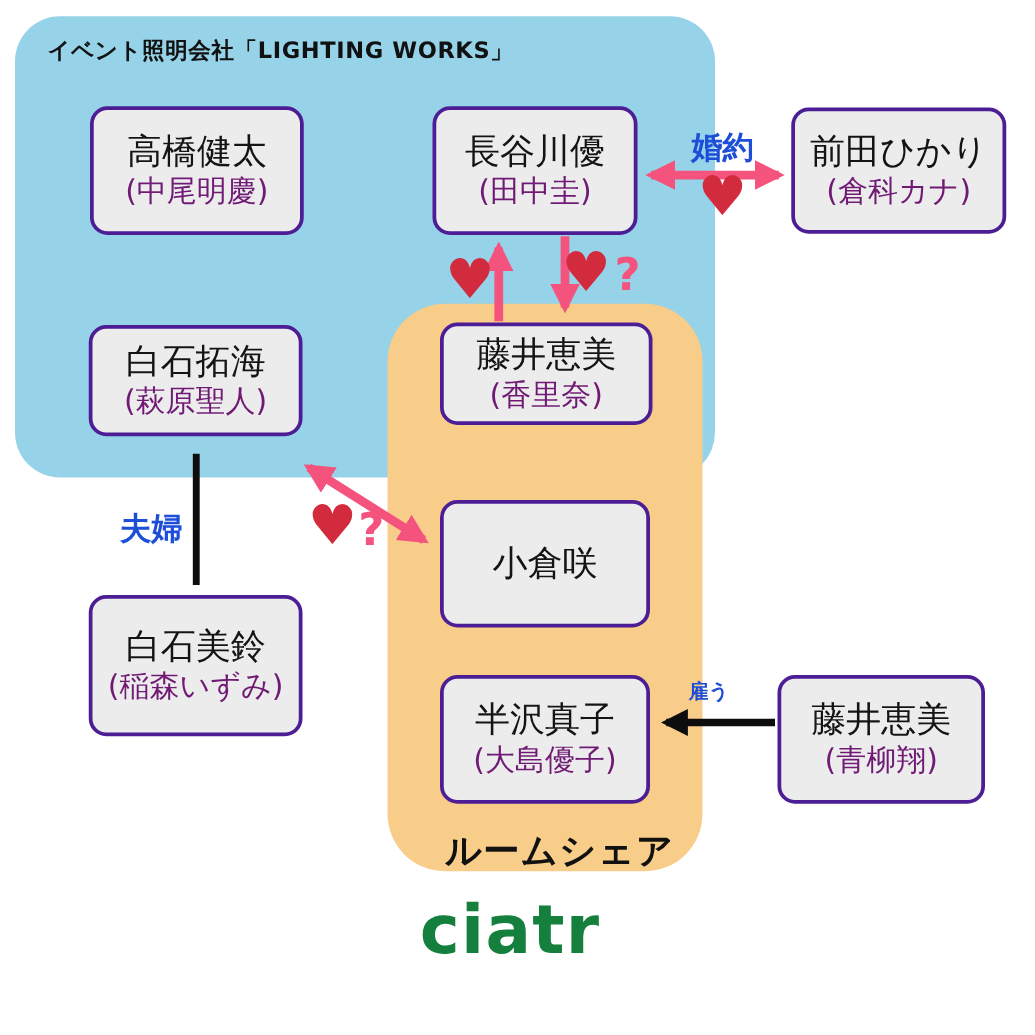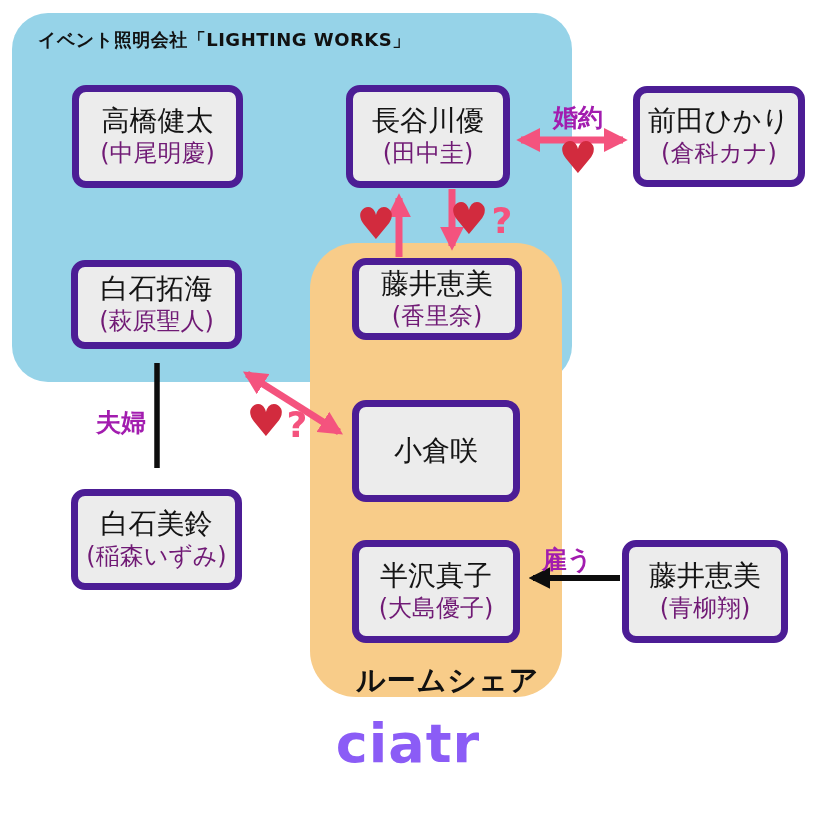--- a/index.html
+++ b/index.html
@@ -8,33 +8,33 @@
 
   .region{position:absolute;}
   .region-company{left:12px;top:13px;width:560px;height:369px;background:#96d3e8;border-radius:36px;}
   .region-roomshare{left:310px;top:243px;width:252px;height:454px;background:#f8cc89;border-radius:46px;}
 
   .group-title{position:absolute;left:38px;top:28px;font-size:18px;font-weight:800;color:#111;letter-spacing:0.5px;white-space:nowrap;}
   .roomshare-title{position:absolute;left:356px;top:661px;font-size:29px;font-weight:800;color:#111;letter-spacing:1px;white-space:nowrap;}
 
   svg.connections{position:absolute;left:0;top:0;pointer-events:none;}
 
-  .person{position:absolute;background:#ececec;border:7px solid #4c1d95;border-radius:14px;
+  .person{position:absolute;background:#ececec;border:3px solid #4c1d95;border-radius:14px;
           display:flex;flex-direction:column;align-items:center;justify-content:center;gap:3px;box-sizing:border-box;}
   .pname{font-size:28px;font-weight:500;color:#141414;line-height:1.15;white-space:nowrap;}
   .pactor{font-size:24px;font-weight:500;color:#701a75;line-height:1.15;white-space:nowrap;}
 
-  .rel-label{position:absolute;width:100px;text-align:center;font-size:25px;font-weight:600;color:#a21caf;white-space:nowrap;}
+  .rel-label{position:absolute;width:100px;text-align:center;font-size:25px;font-weight:600;color:#1d4ed8;white-space:nowrap;}
   .heart{position:absolute;width:44px;height:44px;display:flex;align-items:center;justify-content:center;
          color:#d22b3e;font-size:44px;line-height:1;}
   .qmark{position:absolute;width:32px;height:44px;display:flex;align-items:center;justify-content:center;
          color:#f4537e;font-size:36px;font-weight:700;line-height:1;}
 
   .brand{position:absolute;left:308px;top:712px;width:200px;text-align:center;
-         font-size:54px;font-weight:700;letter-spacing:1px;color:#8b5cf6;}
+         font-size:54px;font-weight:700;letter-spacing:1px;color:#15803d;}
 </style>
 </head>
 <body>
 
 <div class="canvas">
 
   <div class="region region-company"></div>
   <div class="region region-roomshare"></div>
 
   <div class="group-title">イベント照明会社「LIGHTING WORKS」</div>
@@ -87,21 +87,21 @@
   <div class="person" style="left:71px;top:260px;width:171px;height:89px">
     <div class="pname">白石拓海</div>
     <div class="pactor">(萩原聖人)</div>
   </div>
 
   <div class="person" style="left:352px;top:258px;width:170px;height:82px">
     <div class="pname">藤井恵美</div>
     <div class="pactor">(香里奈)</div>
   </div>
 
-  <div class="person" style="left:71px;top:489px;width:171px;height:101px">
+  <div class="person" style="left:71px;top:476px;width:171px;height:113px">
     <div class="pname">白石美鈴</div>
     <div class="pactor">(稲森いずみ)</div>
   </div>
 
   <div class="person" style="left:352px;top:400px;width:168px;height:102px">
     <div class="pname">小倉咲</div>
   </div>
 
   <div class="person" style="left:352px;top:540px;width:168px;height:103px">
     <div class="pname">半沢真子</div>
@@ -119,17 +119,17 @@
   <div class="heart" style="left:354px;top:202px;">♥</div>
 
   <div class="heart" style="left:447px;top:197px;">♥</div>
   <div class="qmark" style="left:486px;top:199px;">?</div>
 
   <div class="heart" style="left:244px;top:399px;">♥</div>
   <div class="qmark" style="left:281px;top:403px;">?</div>
 
   <div class="rel-label" style="left:71px;top:406px;">夫婦</div>
 
-  <div class="rel-label" style="left:517px;top:543px;font-size:25px;">雇う</div>
+  <div class="rel-label" style="left:517px;top:543px;font-size:16px;">雇う</div>
 
   <div class="brand">ciatr</div>
 
 </div>
 
 </body></html>

